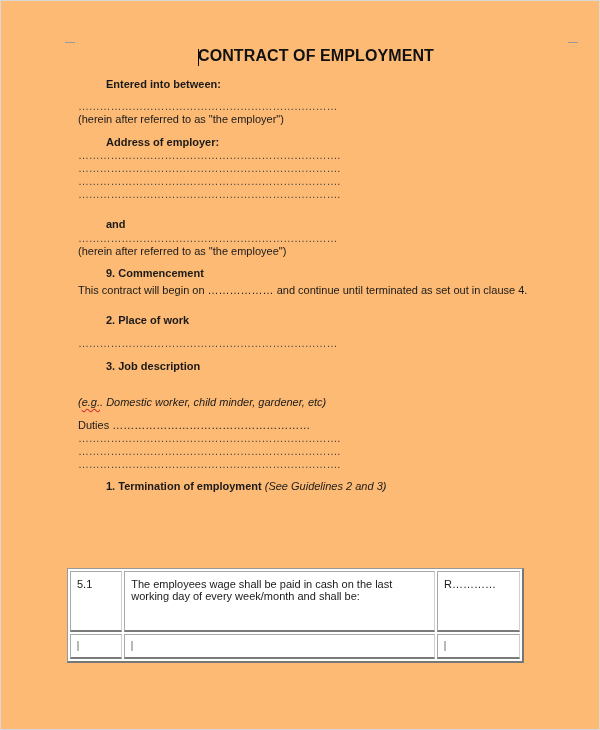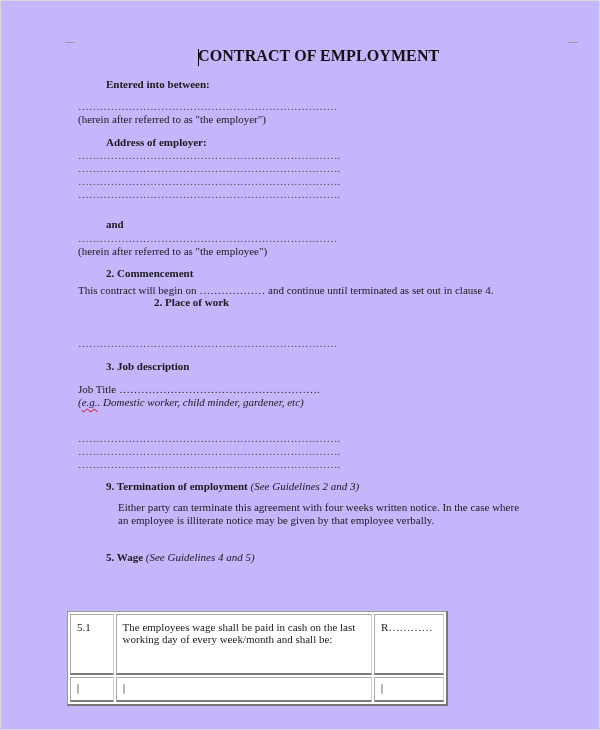--- a/index.html
+++ b/index.html
@@ -14,22 +14,21 @@
       overflow: hidden;
       font-family: "Liberation Sans", sans-serif;
       color: #1a1a1a;
     }
     .page {
       position: absolute;
       left: 0; top: 0;
       width: 598px;
       height: 728px;
       border: 1px solid #d8d8d8;
-      background: #c4b5fd;
-      font-family: Liberation Serif, serif;
+      background: #fdba74;
     }
     .corner-mark {
       position: absolute;
       top: 41px;
       width: 10px;
       height: 1px;
       background: #9a9a9a;
     }
     .corner-mark.left { left: 64px; }
     .corner-mark.right { left: 567px; }
@@ -85,30 +84,29 @@
       width: 410px;
       font-size: 11px;
       line-height: 13px;
       color: #1a1a1a;
     }
 
     table.wage {
       position: absolute;
       left: 66px;
       top: 567px;
-      width: 381px;
+      width: 457px;
       border-collapse: separate;
       border-spacing: 2px;
       border: 1px solid #999;
       border-right: 2px solid #777;
       border-bottom: 2px solid #777;
       background: #ffffff;
       font-size: 11px;
       line-height: 12px;
-      margin-top: 43px;
     }
     table.wage td {
       border: 1px solid #a9a9a9;
       border-right-color: #d0d0d0;
       border-bottom-color: #7a7a7a;
       border-bottom-width: 2px;
       vertical-align: top;
       padding: 6px 6px;
       color: #1a1a1a;
     }
@@ -144,37 +142,35 @@
   <div class="t b" style="top:135px;text-align:right;">Address of employer:</div>
   <div class="dots w264" style="top:148px;">……………………………………………………………….</div>
   <div class="dots w264" style="top:161px;">……………………………………………………………….</div>
   <div class="dots w264" style="top:174px;">……………………………………………………………….</div>
   <div class="dots w264" style="top:187px;">……………………………………………………………….</div>
 
   <div class="t b" style="top:217px;">and</div>
   <div class="dots w264" style="top:231px;">………………………………………………………………</div>
   <div class="t" style="top:244px;">(herein after referred to as "the employee")</div>
 
-  <div class="t b" style="top:266px;">2. Commencement</div>
+  <div class="t b" style="top:266px;">9. Commencement</div>
   <div class="t" style="top:283px;">This contract will begin on ……………… and continue until terminated as set out in clause 4.</div>
 
-  <div class="t b" style="top:295px;margin-left:48px;">2. Place of work</div>
+  <div class="t b" style="top:313px;">2. Place of work</div>
   <div class="dots w264" style="top:336px;">………………………………………………………………</div>
 
   <div class="t b" style="top:359px;">3. Job description</div>
-  <div class="t" style="top:382px;">Job Title ……………………………………………….</div>
   <div class="t i" style="top:395px;"><span>(</span><span class="eg">e.g.</span><span>. Domestic worker, child minder, gardener, etc)</span></div>
+  <div class="t" style="top:418px;">Duties ………………………………………………</div>
   <div class="dots w264" style="top:431px;">……………………………………………………………….</div>
   <div class="dots w264" style="top:444px;">……………………………………………………………….</div>
   <div class="dots w264" style="top:457px;">……………………………………………………………….</div>
 
-  <div class="t" style="top:479px;"><span class="b">9. Termination of employment</span> <span class="i">(See Guidelines 2 and 3)</span></div>
-  <div class="para">Either party can terminate this agreement with four weeks written notice. In the case where an employee is illiterate notice may be given by that employee verbally.</div>
+  <div class="t" style="top:479px;"><span class="b">1. Termination of employment</span> <span class="i">(See Guidelines 2 and 3)</span></div>
 
-  <div class="t" style="top:550px;"><span class="b">5. Wage</span> <span class="i">(See Guidelines 4 and 5)</span></div>
 
   <table class="wage">
     <tbody>
         <tr class="r1">
       <td class="num">5.1</td>
       <td class="desc">The employees wage shall be paid in cash on the last working day of every week/month and shall be:</td>
       <td class="amt">R…………</td>
     </tr>
     <tr class="r2">
       <td class="num"><span class="cell-mark"></span></td>

